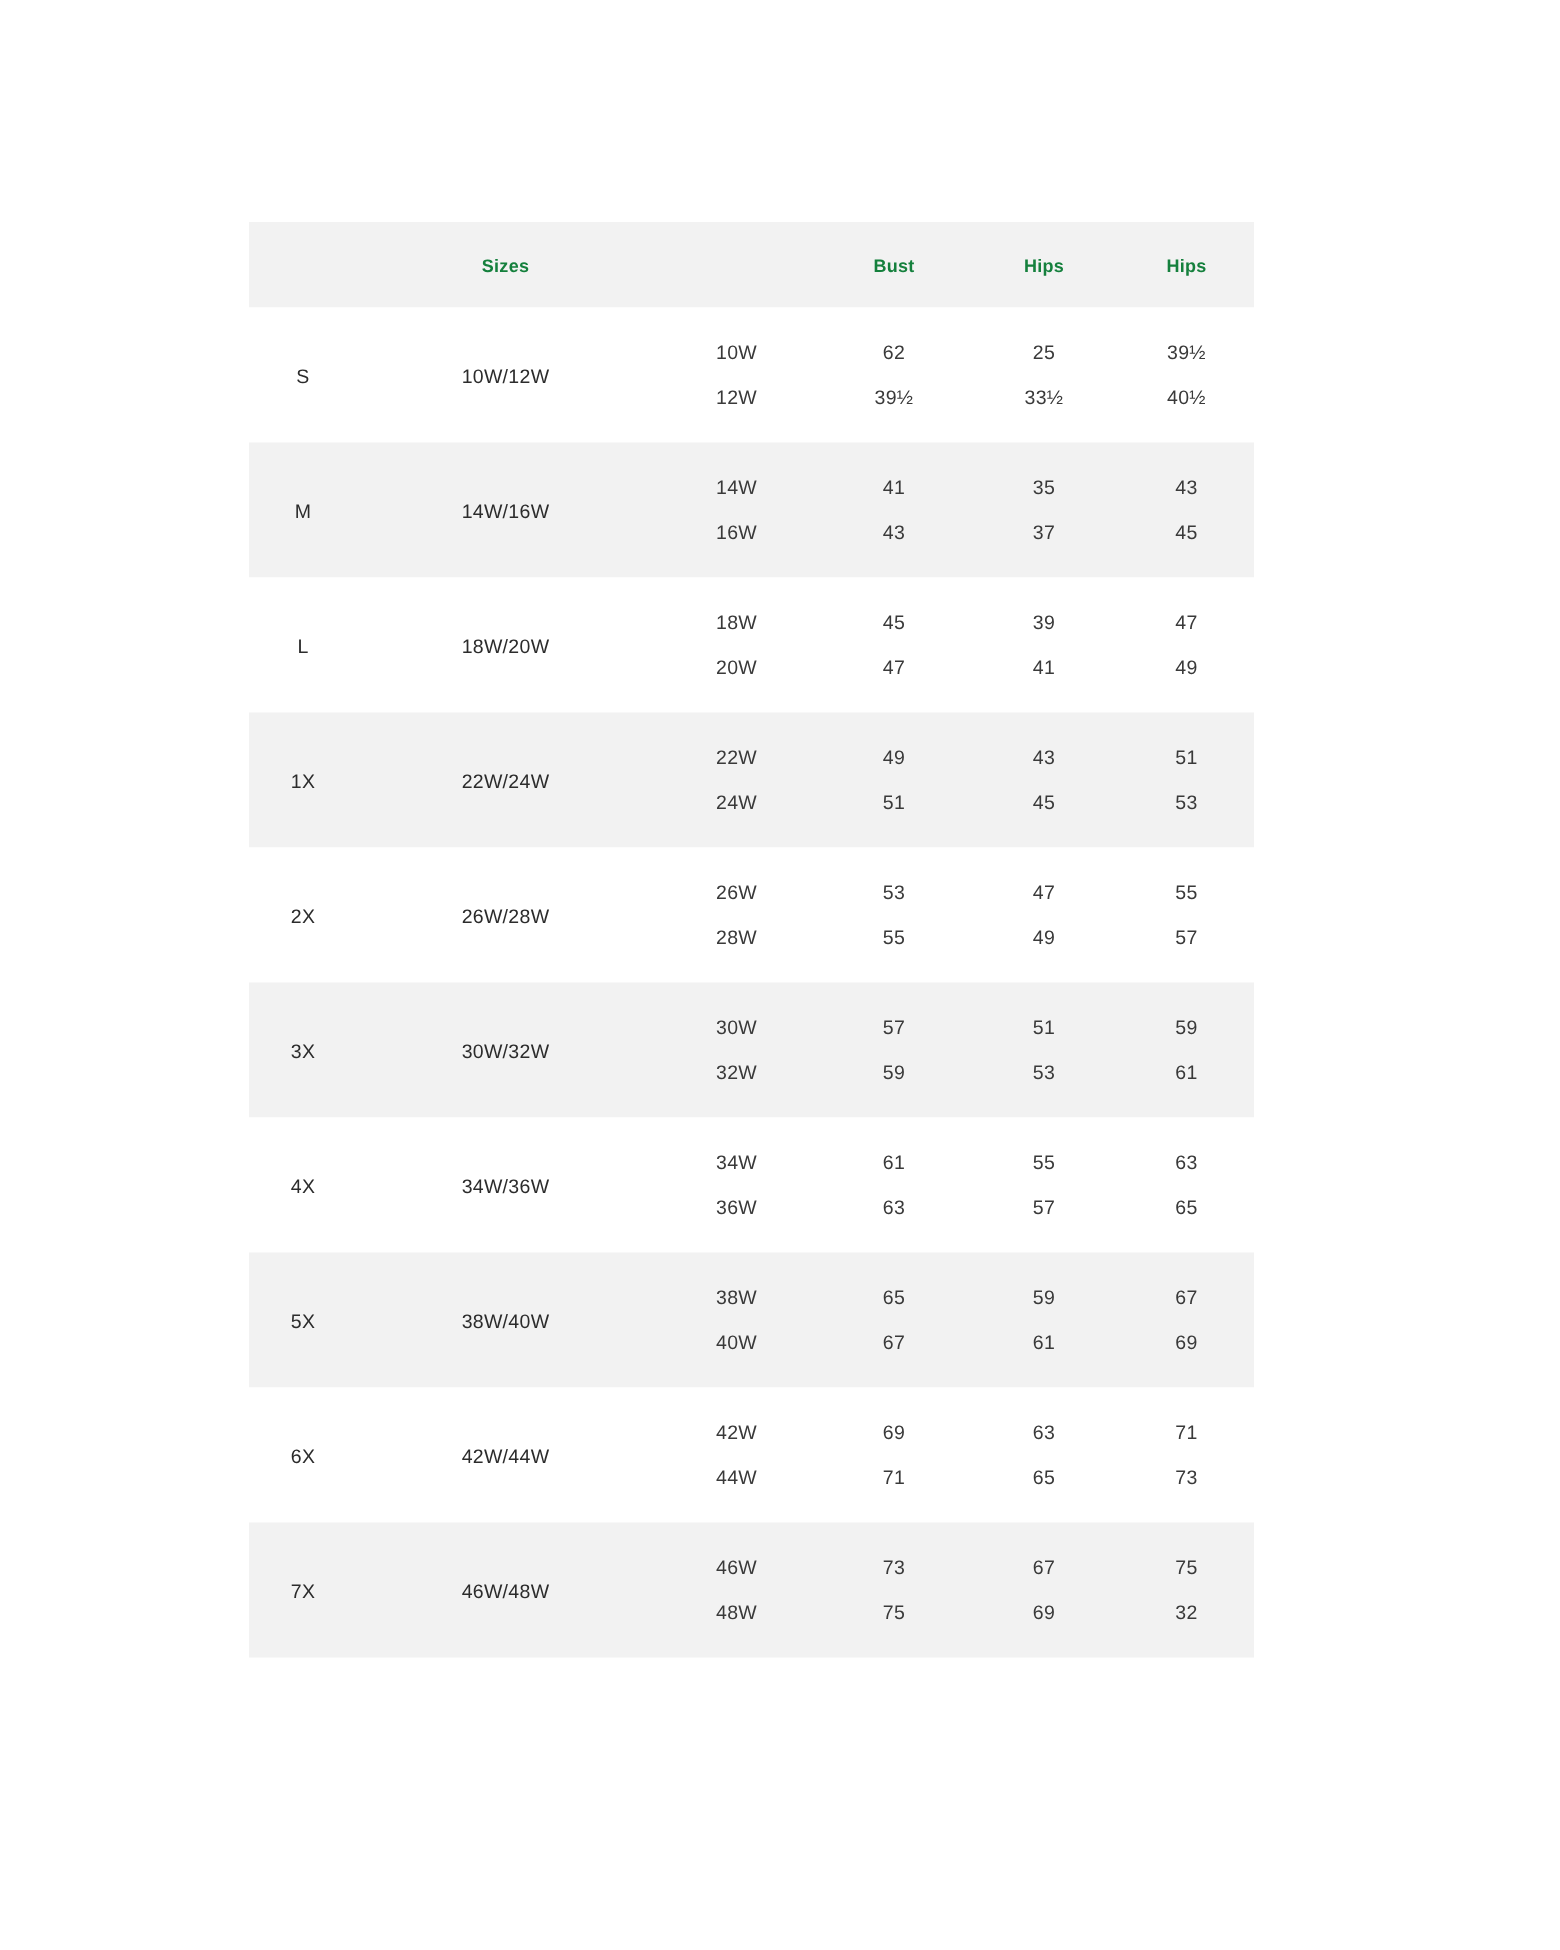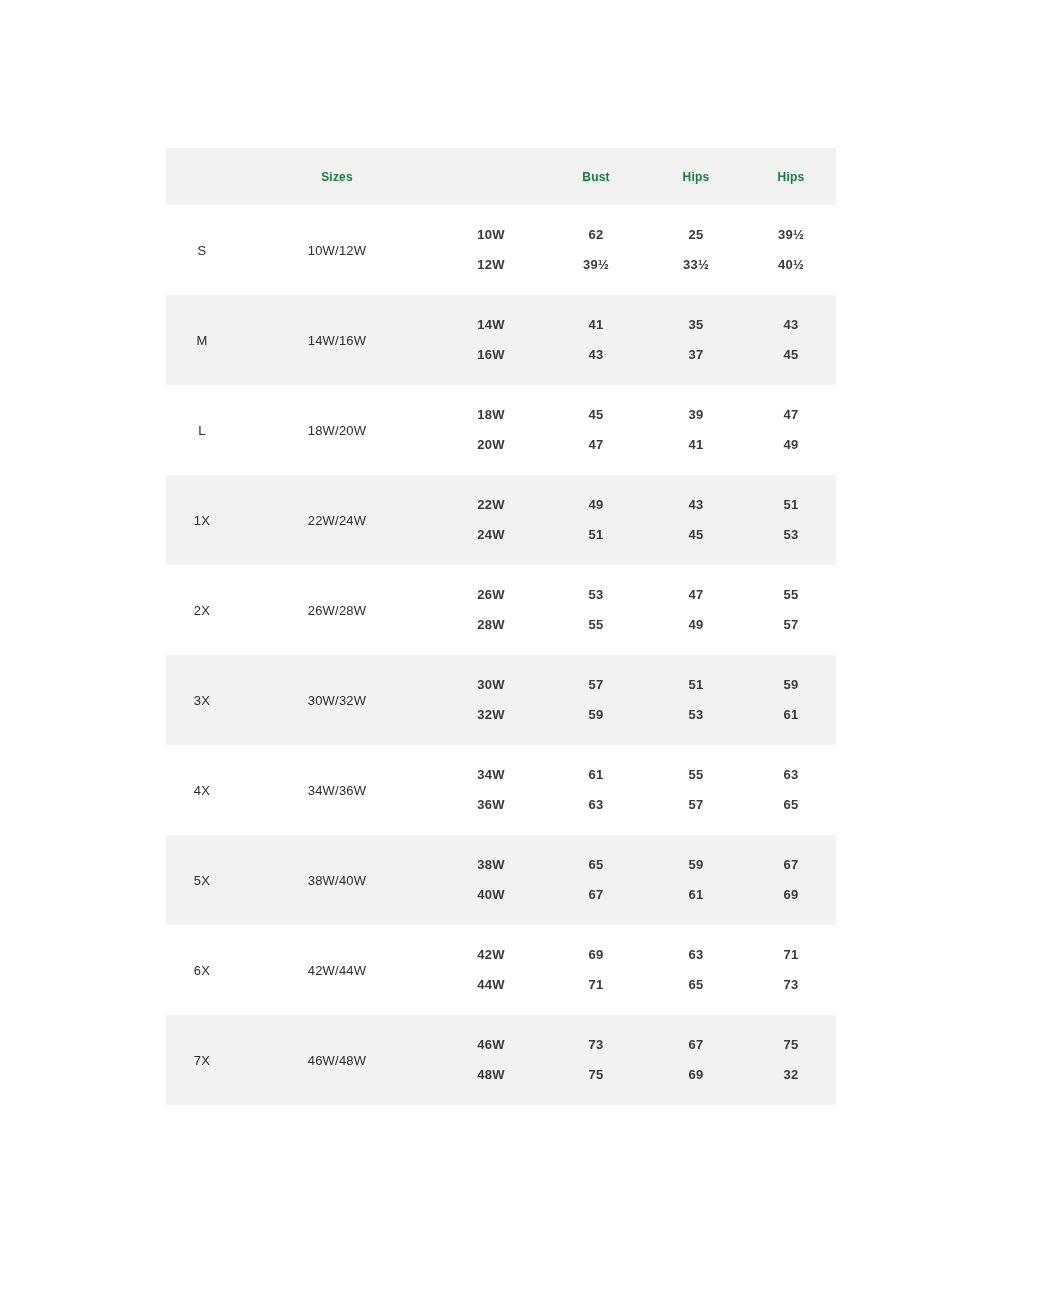--- a/index.html
+++ b/index.html
@@ -79,21 +79,20 @@
   td.cell-sizes {
     font-size: 13px;
     color: #2c2c2c;
   }
   td.cell-sub {
     text-align: left;
     padding-left: 14px;
   }
   td.stack {
     line-height: 30px;
-    font-weight: bold;
   }
   .stack-line {
     display: block;
     font-size: 13px;
     color: #3a3a3a;
   }
 </style>
 </head>
 <body>
 

